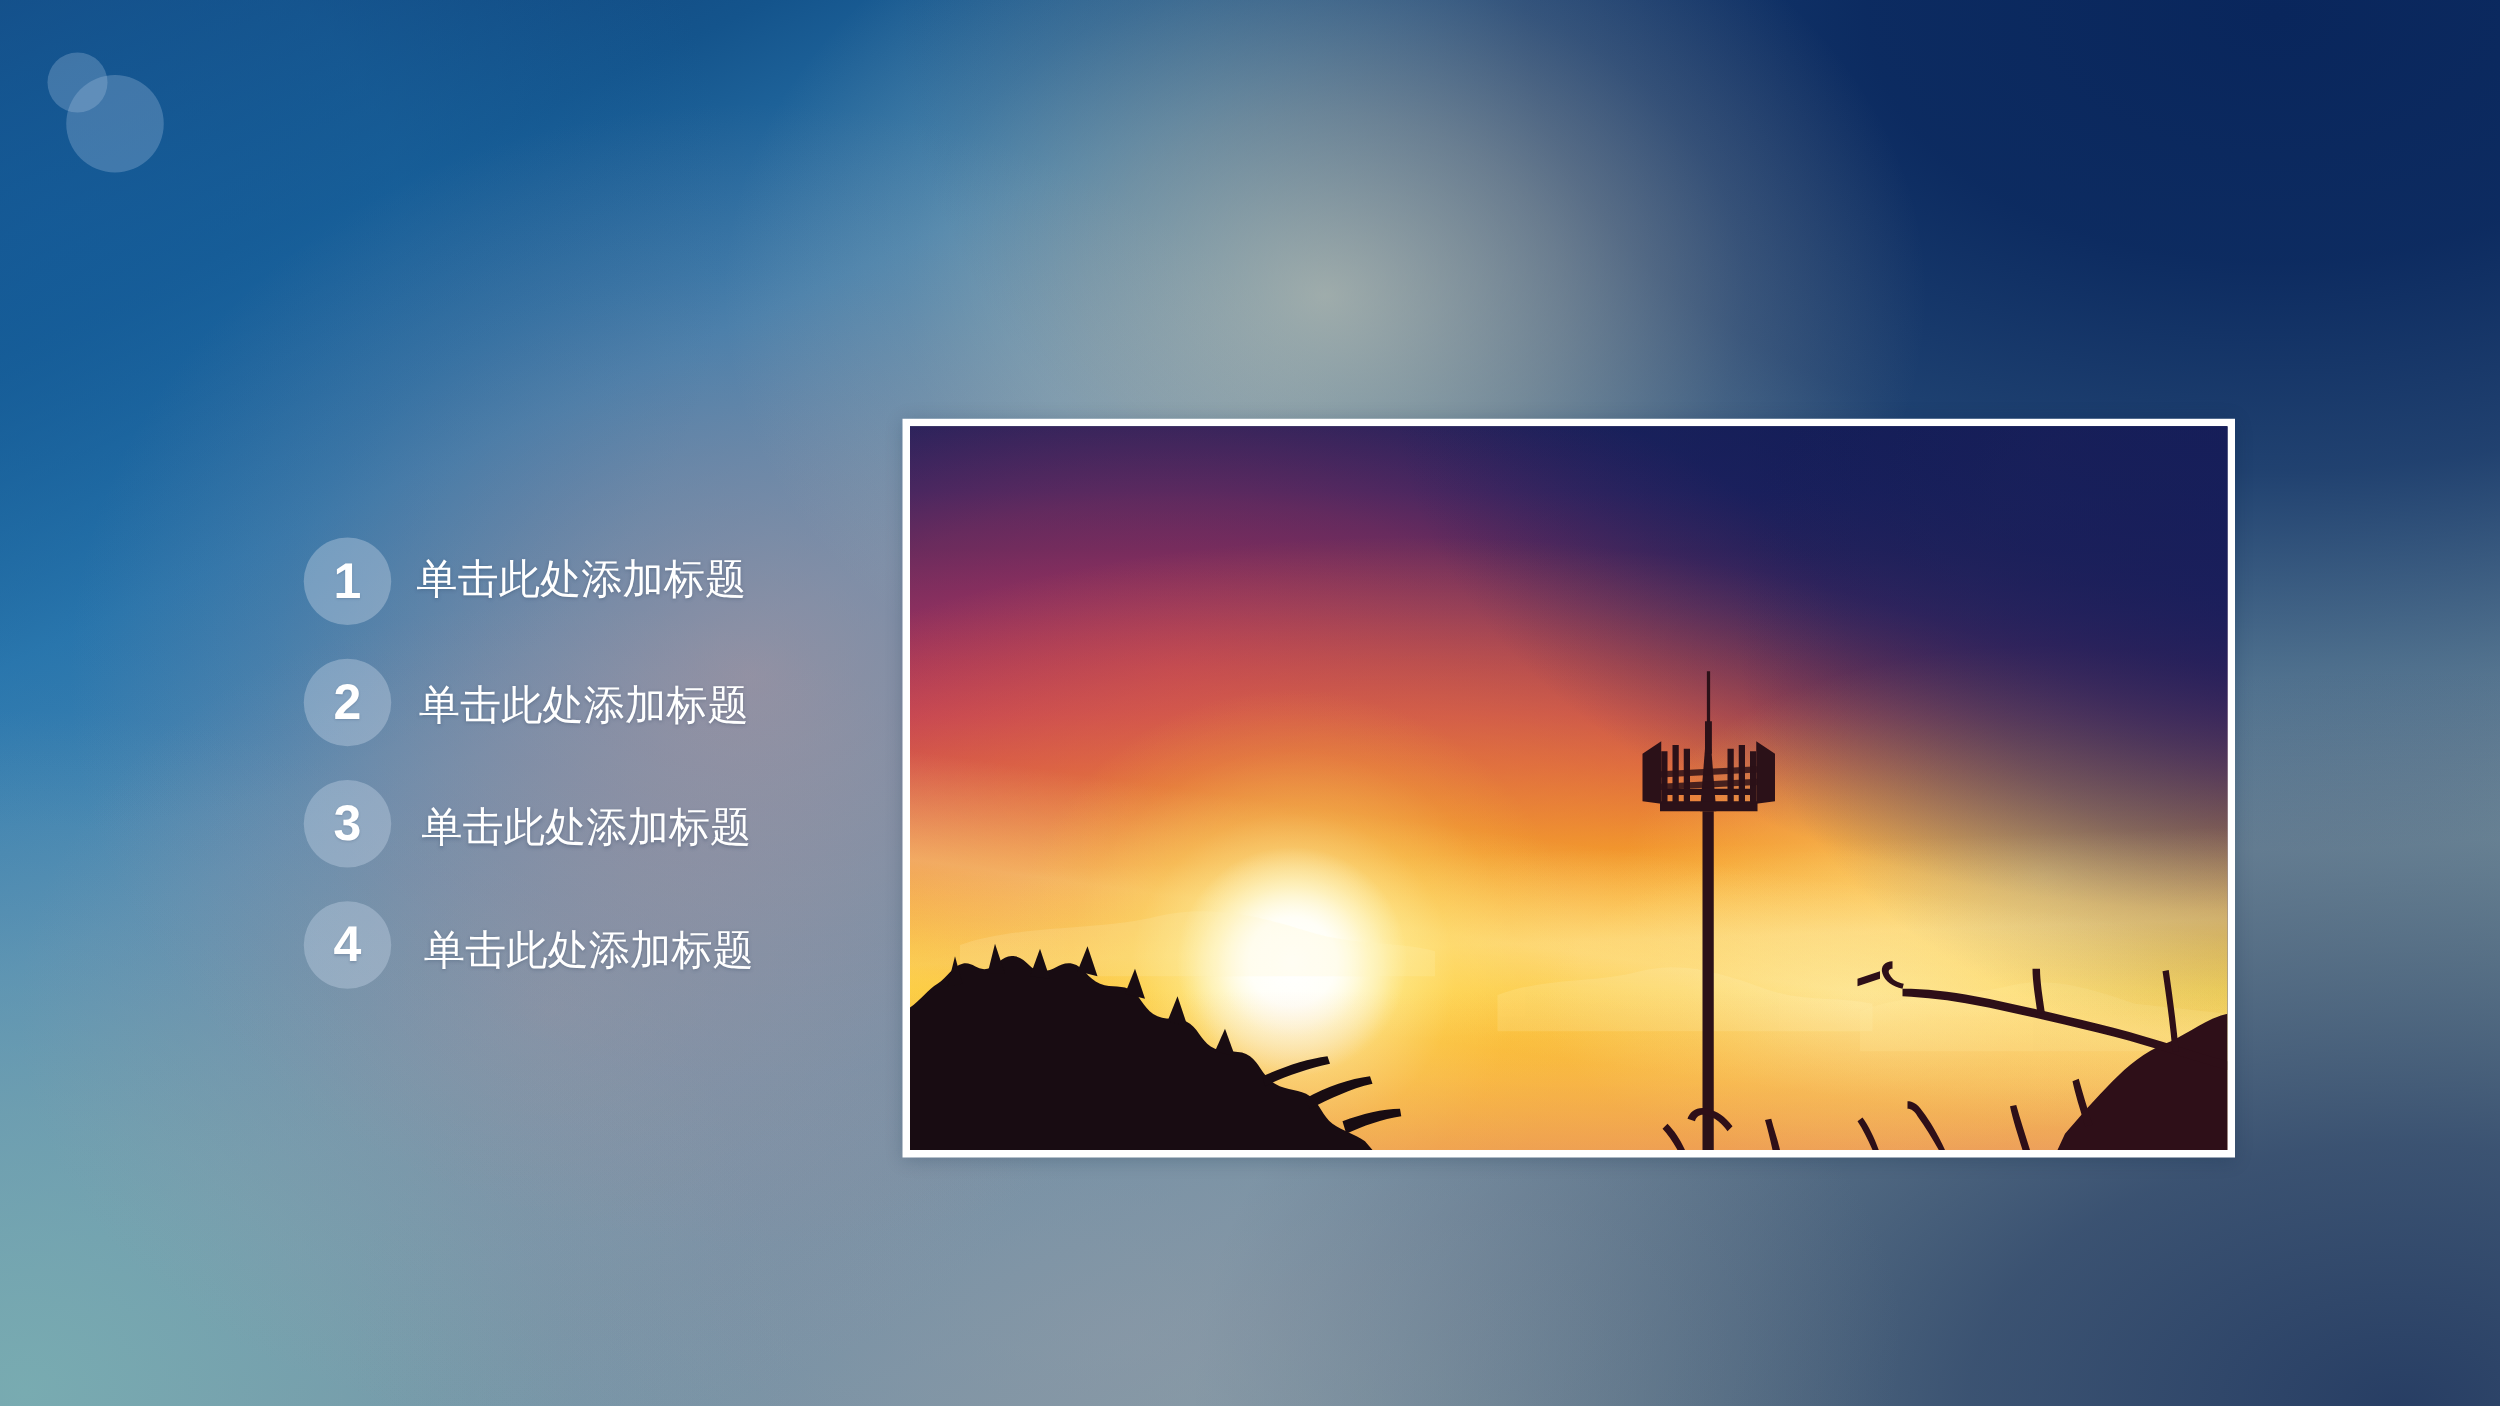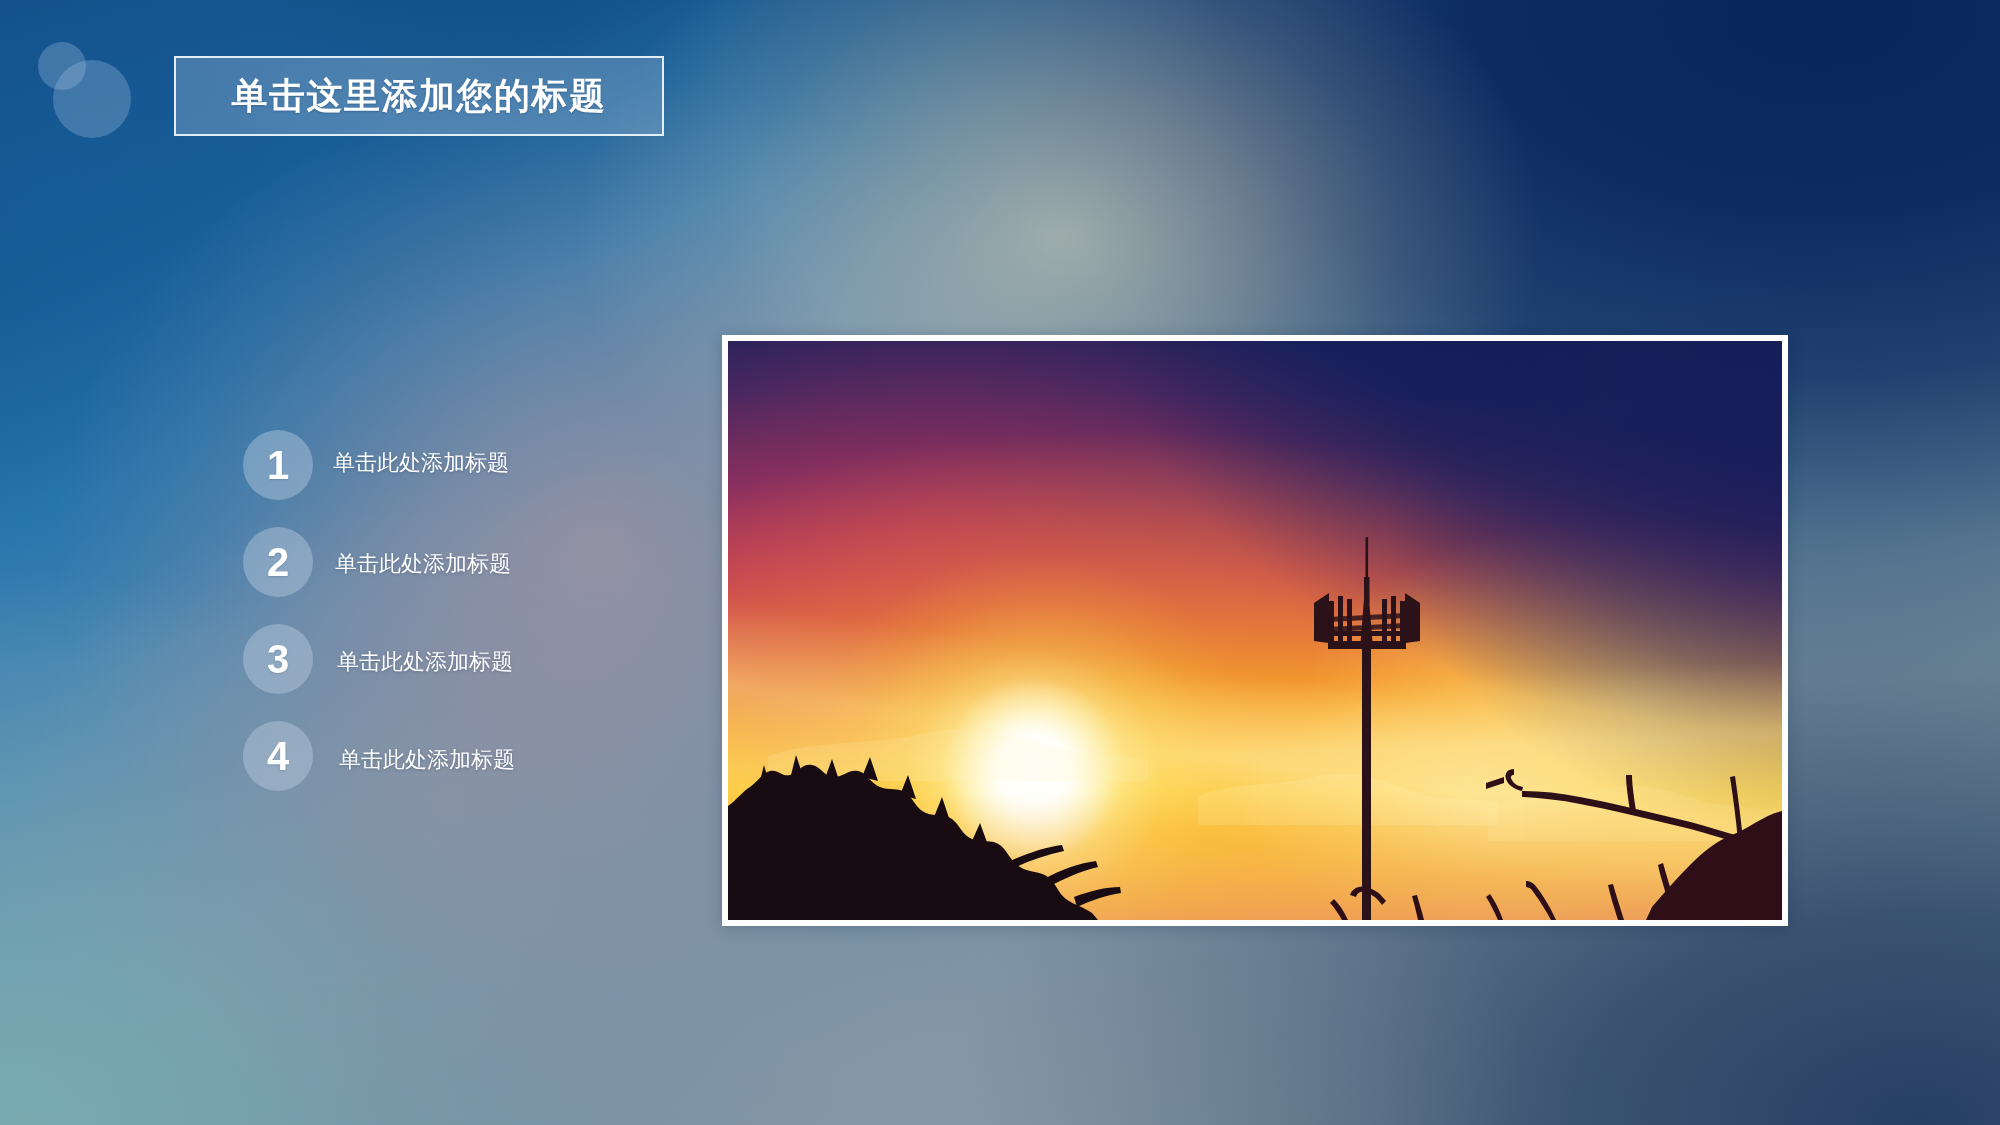--- a/index.html
+++ b/index.html
@@ -164,21 +164,21 @@
     justify-content: center;
     color: #ffffff;
     font-size: 40px;
     font-weight: bold;
     line-height: 1;
     text-shadow: 0 1px 2px rgba(40,60,90,0.22);
   }
   .bullet-label {
     margin-left: 22px;
     color: #ffffff;
-    font-size: 22px;
+    font-size: 33px;
     white-space: nowrap;
     text-shadow: 0 1px 3px rgba(40,60,90,0.35);
   }
   
   #bullet-row-1 .bullet-label { margin-left: 20px; margin-top: -4px; }
   #bullet-row-2 .bullet-label { margin-left: 22px; margin-top: 4px; }
   #bullet-row-3 .bullet-label { margin-left: 24px; margin-top: 6px; }
   #bullet-row-4 .bullet-label { margin-left: 26px; margin-top: 8px; }
 
   
@@ -307,23 +307,20 @@
   <div class="bg-layer bg-navy-br"></div>
   <div class="bg-layer bg-teal-bl"></div>
   <div class="bg-layer bg-grey"></div>
   <div class="bg-layer bg-blush"></div>
   <div class="bg-layer bg-rose"></div>
   <div class="bg-layer bg-cream"></div>
 
   <div class="decor-circle" id="decor-c-small"></div>
   <div class="decor-circle" id="decor-c-large"></div>
 
-  <div id="title-box">
-    <span id="title-text">单击这里添加您的标题</span>
-  </div>
 
   <div id="bullet-list">
 
     <div class="bullet-row" id="bullet-row-1">
       <div class="bullet-num">1</div>
       <div class="bullet-label">单击此处添加标题</div>
     </div>
 
     <div class="bullet-row" id="bullet-row-2">
       <div class="bullet-num">2</div>

